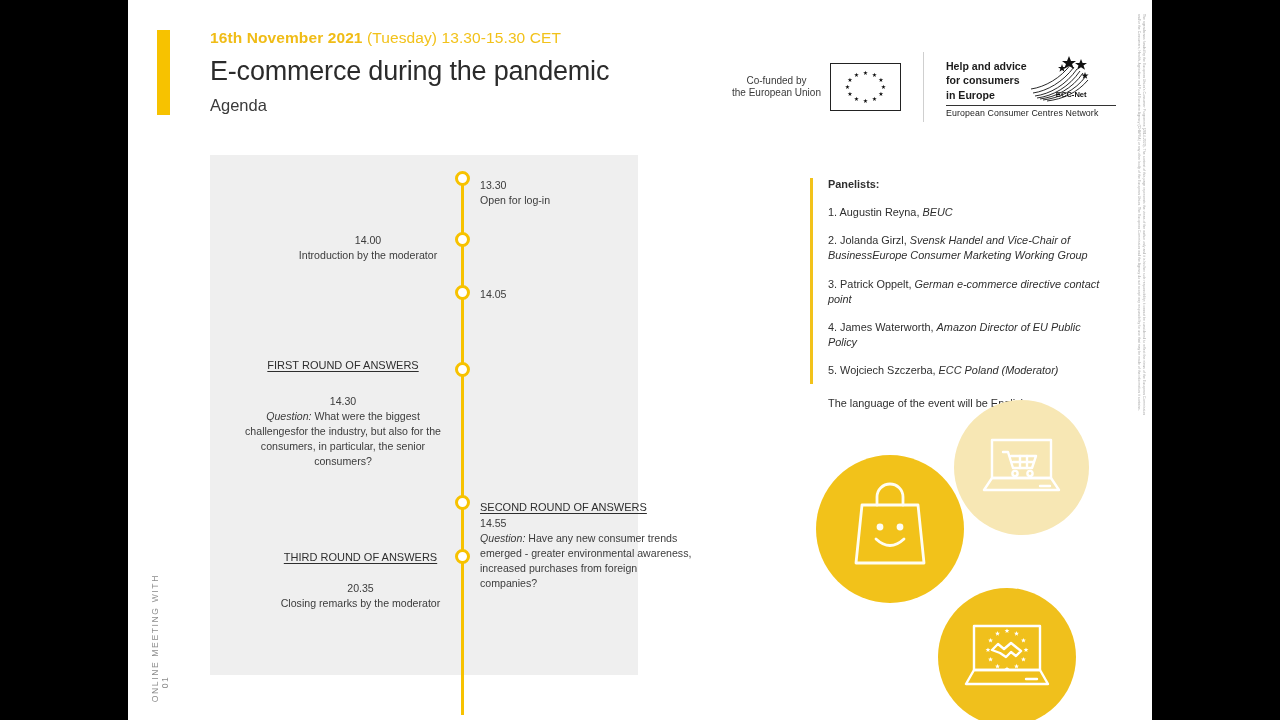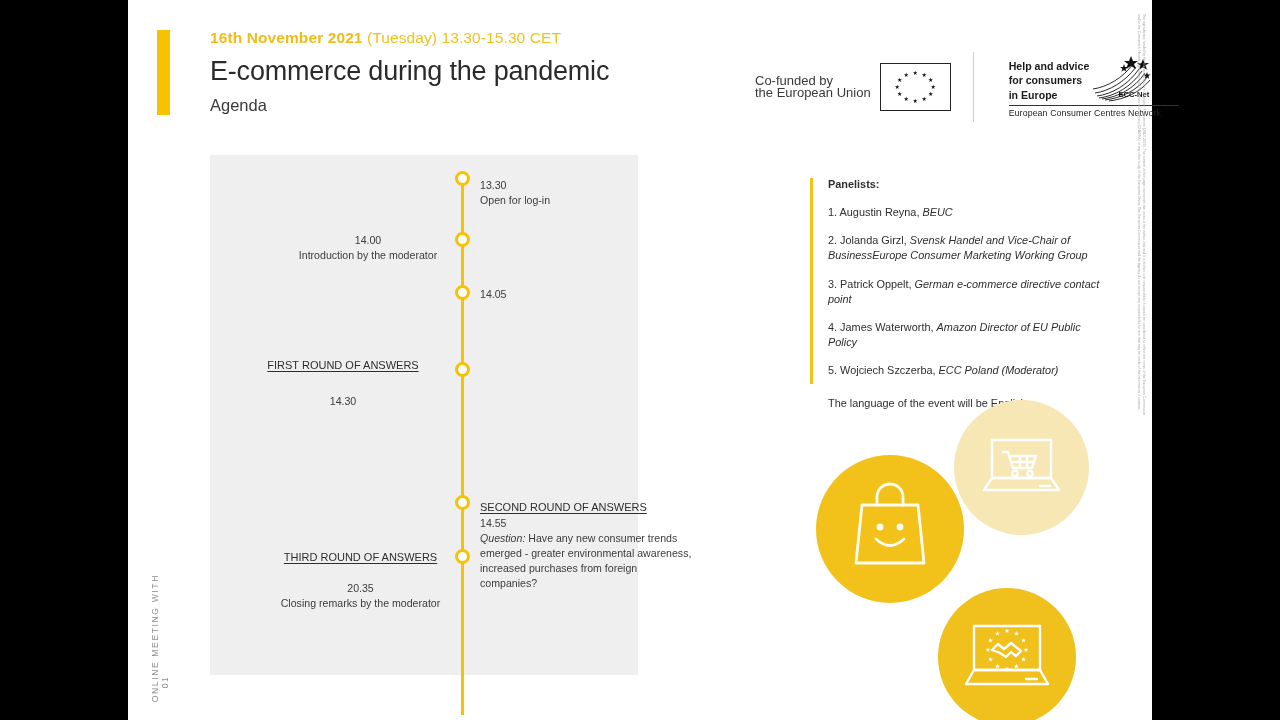--- a/index.html
+++ b/index.html
@@ -41,32 +41,32 @@
   .title {
     font-size: 27px; line-height: 36px; color: #2b2b2b; font-weight: normal;
     letter-spacing: -0.2px; margin-top: 5px;
   }
   .subtitle { font-size: 16.5px; line-height: 22px; color: #3a3a3a; margin-top: 5px; }
 
   
   .logos { position:absolute; left:604px; top:52px; display:flex; align-items:center; gap:22px; }
   .eu-logo { display:flex; align-items:center; gap:9px; }
   .eu-cofund {
-    font-size: 13px; line-height: 12px; color:#3a3a3a; text-align:left; white-space:nowrap;margin-left:23px;
+    font-size: 10px; line-height: 12px; color:#3a3a3a; text-align:center; white-space:nowrap;
   }
   .eu-flag {
     width:71px; height:48px; border:1.4px solid #222; background:#fff;
     position:relative;
   }
   .eu-star {
     position:absolute; color:#111; font-size:6px; line-height:6px;
     transform: translate(-50%,-50%);
   }
   .divider-v { width:1px; height:70px; background:#cfcfcf; }
-  .ecc-logo { position:relative; width:170px;margin-left:13px; }
+  .ecc-logo { position:relative; width:170px; }
   .ecc-main { display:flex; align-items:flex-end; gap:4px; }
   .ecc-words { font-size:10.6px; line-height:14.5px; font-weight:bold; color:#1c1c1c; }
   .ecc-swoosh { position:relative; width:58px; height:46px; }
   .ecc-tag {
     position:absolute; right:2px; bottom:3px; font-size:7.6px; font-weight:bold; color:#111;
   }
   .ecc-rule { height:1px; background:#333; margin:3px 0 2px 0; }
   .ecc-sub { font-size:8.8px; color:#222; letter-spacing:0.1px; }
 
   
@@ -233,20 +233,21 @@
           <div class="t-body">Introduction by the moderator</div>
         </div>
         <div class="tl-dot" style="top: 285px;"></div>
         <div class="tl-right" style="top: 287px; left: 352px; width: 210px;">
           <div class="t-time">14.05</div>
         </div>
         <div class="tl-dot" style="top: 362px;"></div>
         <div class="tl-left" style="top: 358px; left: 110px; width: 210px;">
           <div class="t-round" style="margin-bottom: 20px;">FIRST ROUND OF ANSWERS</div>
           <div class="t-time">14.30</div>
+          <div class="t-body"><i>Question: </i>What were the biggest challengesfor the industry, but also for the consumers, in particular, the senior consumers?</div>
         </div>
         <div class="tl-dot" style="top: 495px;"></div>
         <div class="tl-right" style="top: 500px; left: 352px; width: 215px;">
           <div class="t-round" style="">SECOND ROUND OF ANSWERS</div>
           <div class="t-time">14.55</div>
           <div class="t-body"><i>Question: </i>Have any new consumer trends emerged - greater environmental awareness, increased purchases from foreign companies?</div>
         </div>
         <div class="tl-dot" style="top: 549px;"></div>
         <div class="tl-left" style="top: 550px; left: 145px; width: 175px;">
           <div class="t-round" style="margin-bottom: 15px;">THIRD ROUND OF ANSWERS</div>

